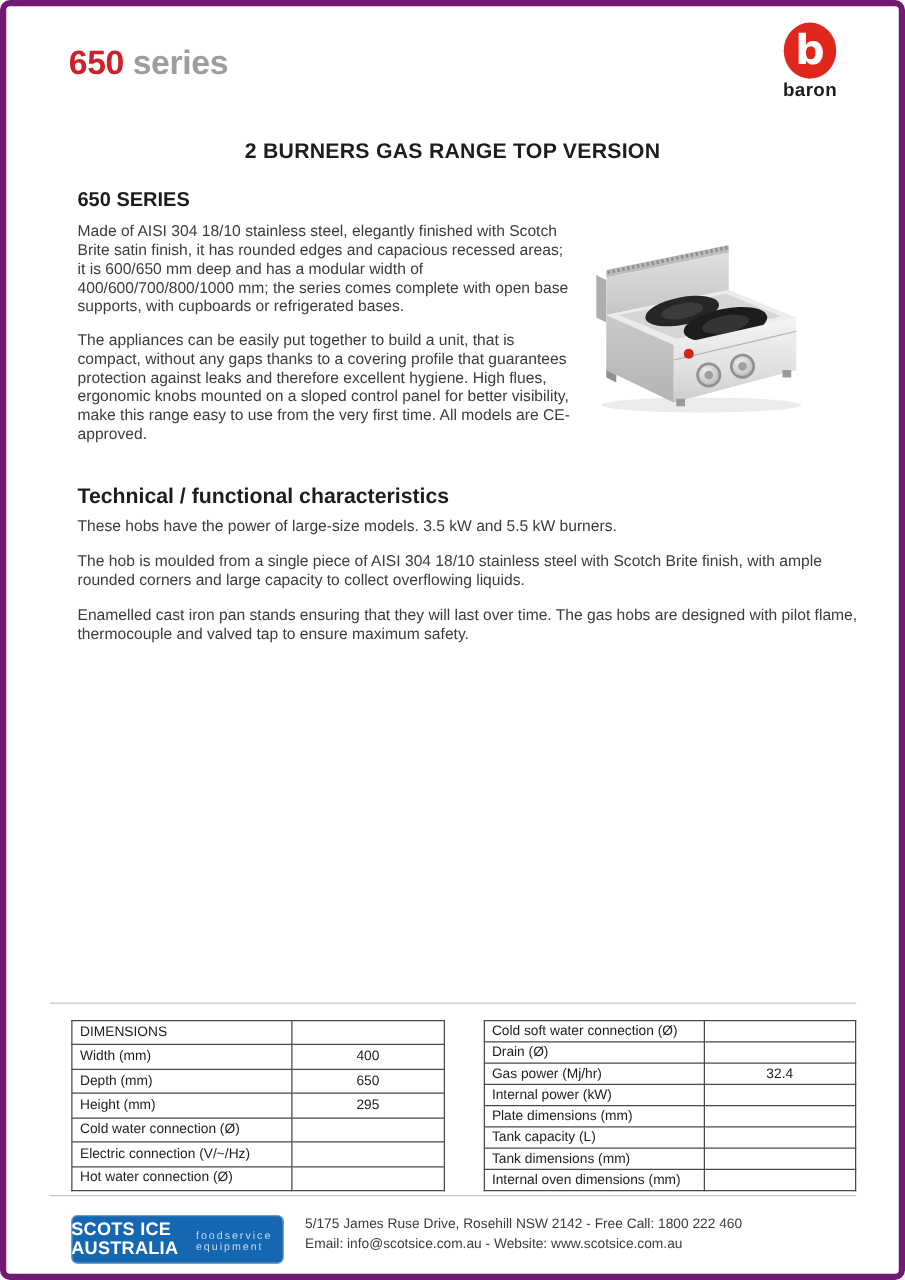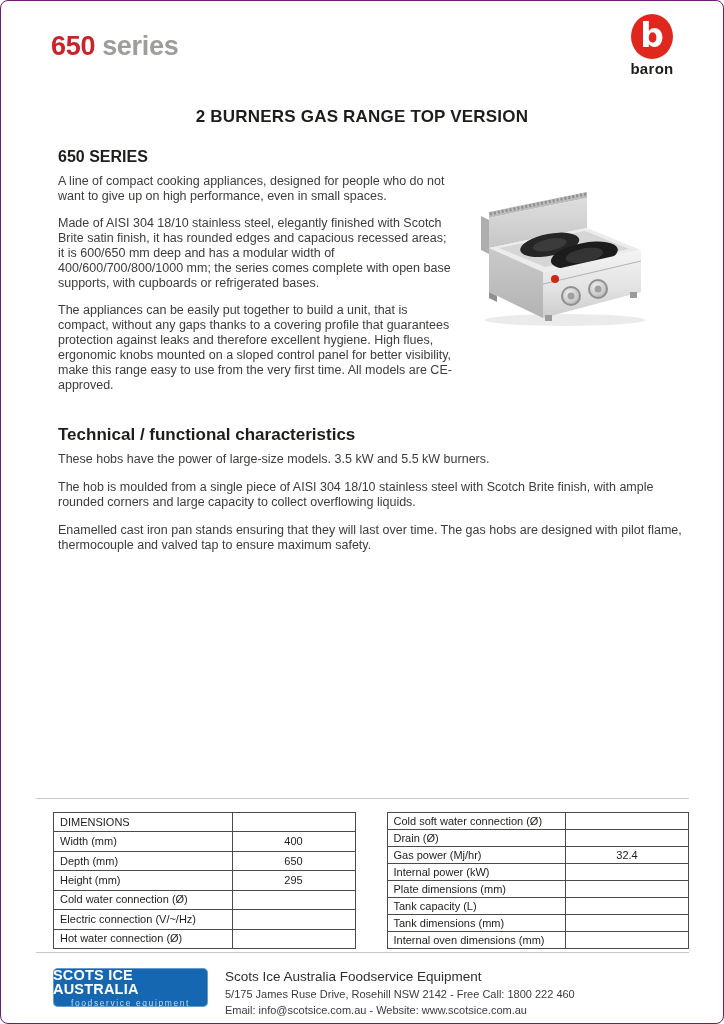--- a/index.html
+++ b/index.html
@@ -1,19 +1,19 @@
 <!DOCTYPE html>
 <html><head>
 <meta charset="utf-8">
 <style>
   html, body { margin: 0; padding: 0; background: #fff; }
   body { font-family: "Liberation Sans", sans-serif; color: #3c3c3b; }
   .page {
     position: relative; width: 724px; height: 1024px; box-sizing: border-box;
-    background: #fff; border: 1px solid #701a75; border-radius: 8px; overflow: hidden;
+    background: #fff; border: 5px solid #701a75; border-radius: 8px; overflow: hidden;
   }
 
   
   .header { position: relative; height: 88px; }
   .series-title { position: absolute; left: 50px; top: 30px; font-size: 27px; font-weight: bold; letter-spacing: -0.3px; }
   .series-number { color: #cc2229; }
   .series-word { color: #9d9d9c; margin-left: 7px; }
   .brand { position: absolute; right: 40px; top: 13px; width: 62px; text-align: center; }
   .brand-circle {
     width: 42px; height: 45px; margin: 0 auto; background: #e0271d; border-radius: 50%;
@@ -51,22 +51,22 @@
   table.spec { border-collapse: collapse; width: 303px; font-size: 11px; color: #1d1d1b; table-layout: fixed; }
   table.spec td { border: 1px solid #4a4a4a; padding: 1px 6px; line-height: 13px; height: 14px; overflow: hidden; white-space: nowrap; }
   td.lbl { width: 60%; }
   td.val { width: 40%; text-align: center; }
   td.indent { padding-left: 18px; }
   .rule2 { margin-top: 3px; }
 
   
   .footer { display: flex; align-items: flex-start; gap: 17px; margin: 15px 0 0 52px; }
   .scots-logo {
-    width: 155px; height: 39px; background: #1467b0; border-radius: 5px; box-sizing: border-box;
-    display: flex; flex-direction: column; justify-content: center; align-items: center;
+    width: 170px; height: 39px; background: #1467b0; border-radius: 5px; box-sizing: border-box;
+    display: flex; flex-direction: row; justify-content: center; align-items: center;
     box-shadow: inset 0 0 0 1px rgba(255,255,255,0.35);
   }
   .scots-title { color: #fff; font-size: 14.5px; font-weight: bold; letter-spacing: 0.2px; line-height: 1; }
   .scots-sub { color: #c5ddf2; font-size: 8.5px; letter-spacing: 1.6px; margin-top: 2px; line-height: 1; }
   .footer-text { padding-top: 1px; }
   .company { font-size: 13.5px; color: #2e2e2d; margin: 0 0 4px 0; }
   .addr, .contact { font-size: 11px; color: #3c3c3b; margin: 0 0 4px 0; font-weight: 500; }
 </style>
 </head>
 <body>
@@ -82,21 +82,20 @@
       <div class="brand-name">baron</div>
     </div>
   </div>
 
 
   <div class="doc-title">2 BURNERS GAS RANGE TOP VERSION</div>
 
   <div class="content-row">
     <h2 class="series-heading">650 SERIES</h2>
     <div class="series-text">
-      <p>A line of compact cooking appliances, designed for people who do not want to give up on high performance, even in small spaces.</p>
       <p>Made of AISI 304 18/10 stainless steel, elegantly finished with Scotch Brite satin finish, it has rounded edges and capacious recessed areas; it is 600/650 mm deep and has a modular width of 400/600/700/800/1000 mm; the series comes complete with open base supports, with cupboards or refrigerated bases.</p>
       <p>The appliances can be easily put together to build a unit, that is compact, without any gaps thanks to a covering profile that guarantees protection against leaks and therefore excellent hygiene. High flues, ergonomic knobs mounted on a sloped control panel for better visibility, make this range easy to use from the very first time. All models are CE-approved.</p>
     </div>
 
     <svg class="product-figure" viewBox="0 0 196 150" role="img">
       <defs>
         <linearGradient id="g-splash" x1="0" y1="0" x2="0" y2="1">
           <stop offset="0" stop-color="#dedede"></stop>
             <stop offset="1" stop-color="#c6c6c6"></stop>
         </linearGradient>
@@ -237,20 +236,19 @@
     </div>
 
     <hr class="rule rule2">
 
     <div class="footer">
       <div class="scots-logo">
         <div class="scots-title">SCOTS ICE AUSTRALIA</div>
         <div class="scots-sub">foodservice equipment</div>
       </div>
       <div class="footer-text">
-        <p class="company">Scots Ice Australia Foodservice Equipment</p>
         <p class="addr">5/175 James Ruse Drive, Rosehill NSW 2142 - Free Call: 1800 222 460</p>
         <p class="contact">Email: info@scotsice.com.au - Website: www.scotsice.com.au</p>
       </div>
     </div>
   </div>
 
 </div>
 
 </body></html>

